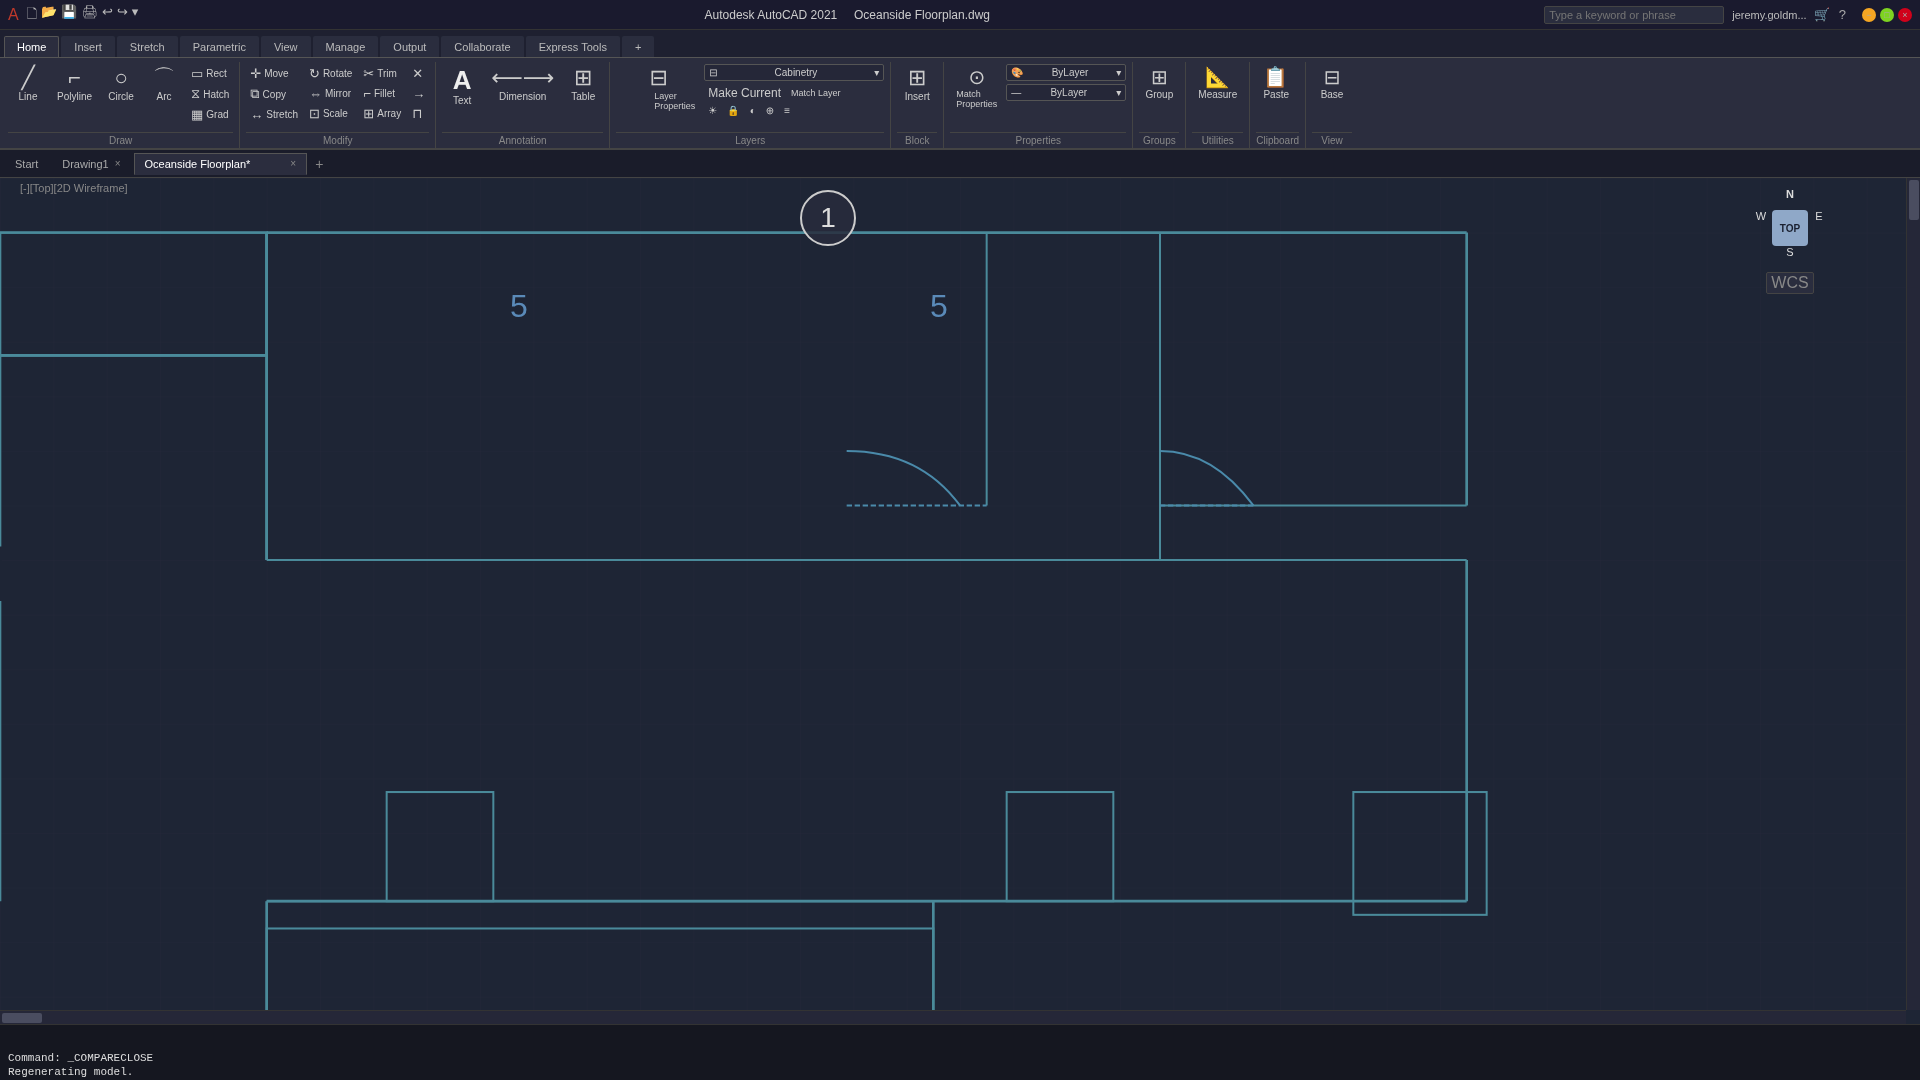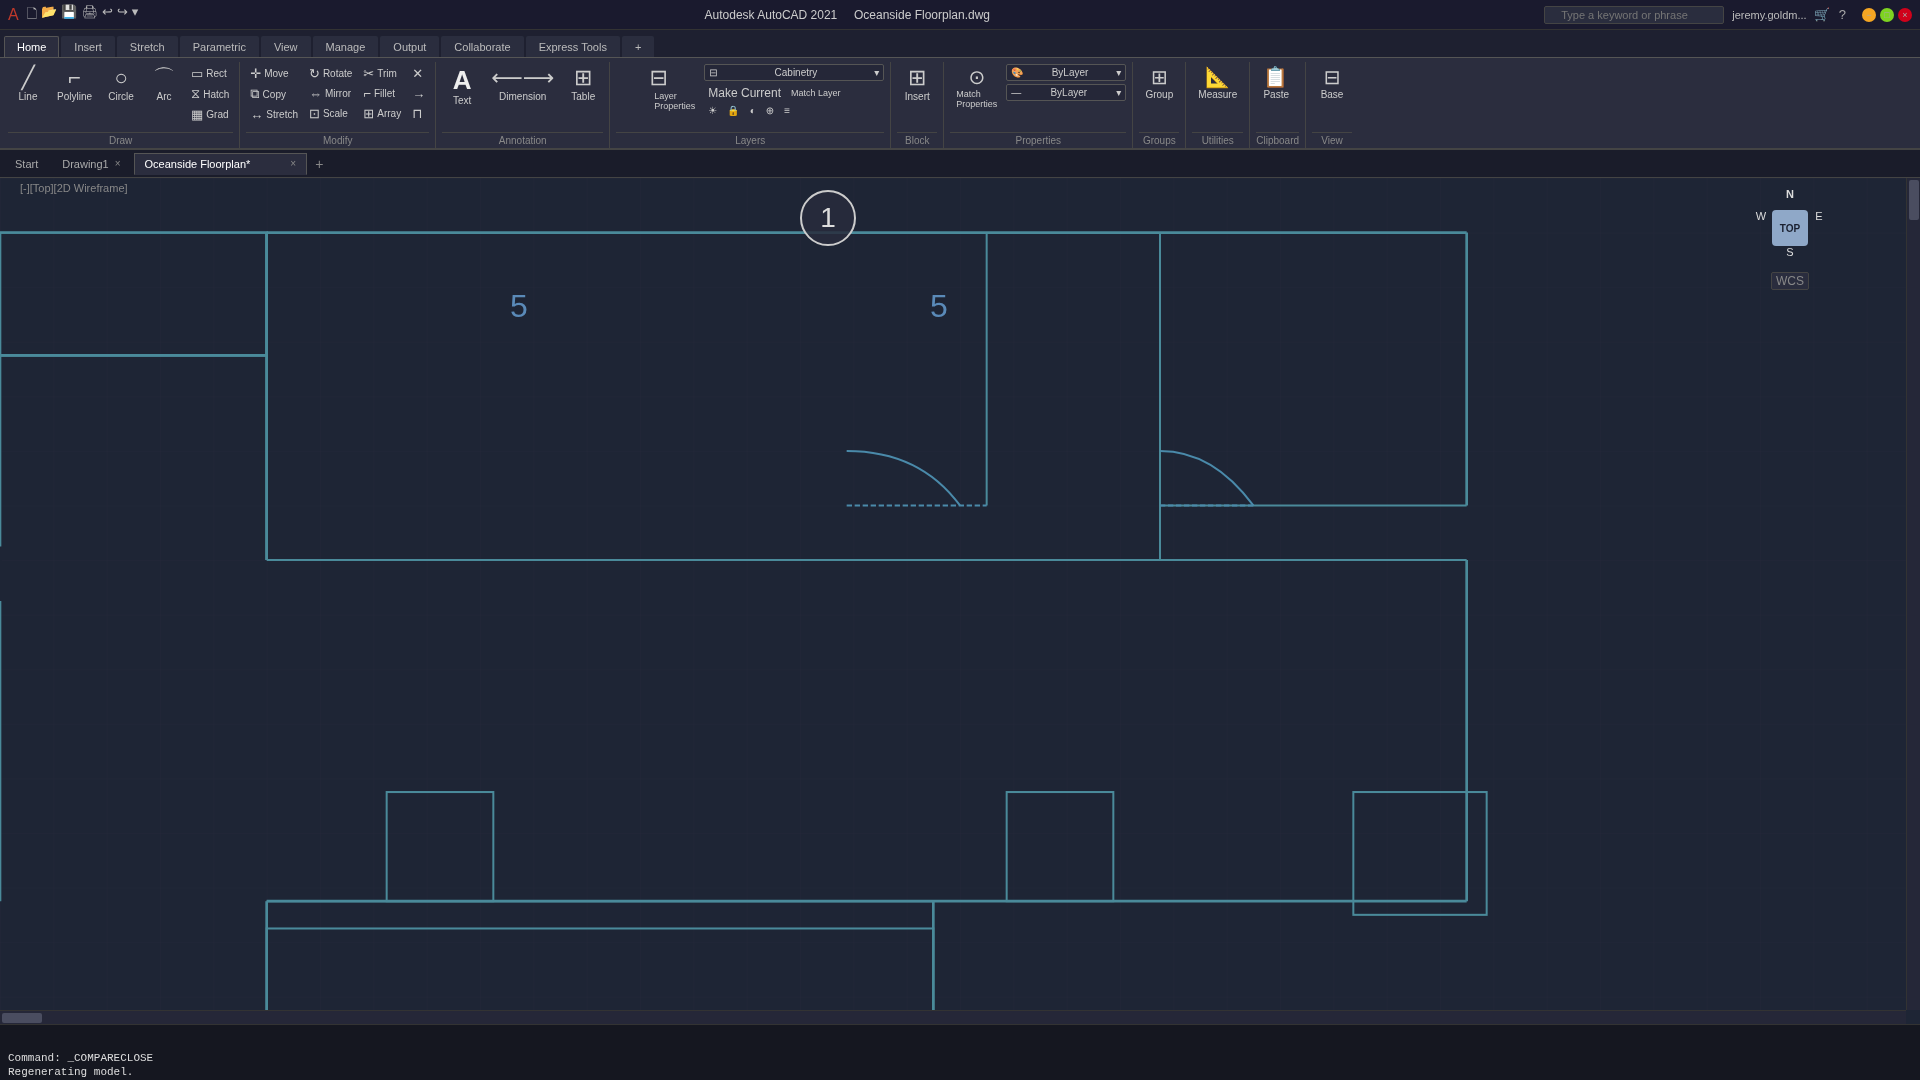--- a/index.html
+++ b/index.html
@@ -18,21 +18,21 @@
     }
     #title-bar .app-icon { margin-right: 8px; font-size: 16px; color: #c0392b; }
     #title-bar .quick-access { display: flex; gap: 4px; margin-right: 12px; }
     #title-bar .quick-access span { cursor: pointer; color: #bbb; font-size: 13px; }
     #title-bar .title-center { flex: 1; text-align: center; font-size: 12px; color: #ccc; }
     #title-bar .title-right { display: flex; align-items: center; gap: 8px; }
     #title-bar .search-box {
       background: #2a2d3e;
       border: 1px solid #444;
       border-radius: 2px;
-      padding: 2px 16px;
+      padding: 2px 4px;
       color: #aaa;
       font-size: 11px;
       width: 180px;
     }
     #title-bar .win-controls { display: flex; gap: 4px; margin-left: 8px; }
     #title-bar .win-btn { width: 14px; height: 14px; border-radius: 50%; display: flex; align-items: center; justify-content: center; font-size: 9px; cursor: pointer; }
     #title-bar .min-btn { background: #f5a623; }
     #title-bar .max-btn { background: #7ed321; }
     #title-bar .close-btn { background: #d0021b; }
 
@@ -219,21 +219,21 @@
       grid-template-rows: 1fr 1fr 1fr;
       width: 80px;
       height: 80px;
       text-align: center;
     }
     #compass .n { grid-column: 2; grid-row: 1; color: #ddd; font-weight: bold; }
     #compass .w { grid-column: 1; grid-row: 2; color: #ddd; }
     #compass .cube-btn { grid-column: 2; grid-row: 2; background: #8fa8c8; color: #1a2030; font-size: 10px; font-weight: bold; border-radius: 4px; display: flex; align-items: center; justify-content: center; cursor: pointer; width: 36px; height: 36px; margin: auto; }
     #compass .e { grid-column: 3; grid-row: 2; color: #ddd; }
     #compass .s { grid-column: 2; grid-row: 3; color: #ddd; }
-    #wcs-label { color: #888; font-size: 12px; background: #2a2d3e; padding: 1px 4px; border: 1px solid #444; border-radius: 2px; margin-top: 4px; }
+    #wcs-label { color: #888; font-size: 16px; background: #2a2d3e; padding: 1px 4px; border: 1px solid #444; border-radius: 2px; margin-top: 4px; }
 
     
     #scrollbar-right {
       position: absolute;
       right: 0;
       top: 0;
       width: 14px;
       height: calc(100% - 14px);
       background: #252738;
       border-left: 1px solid #333;

